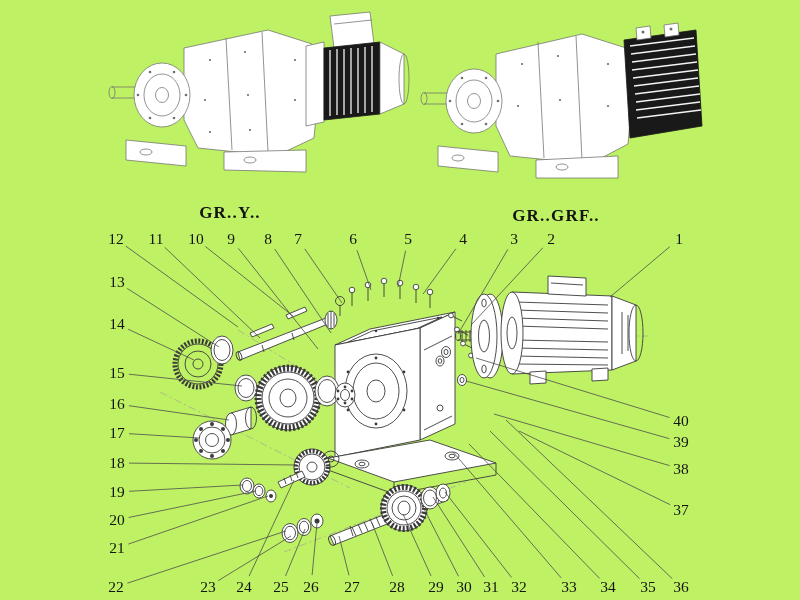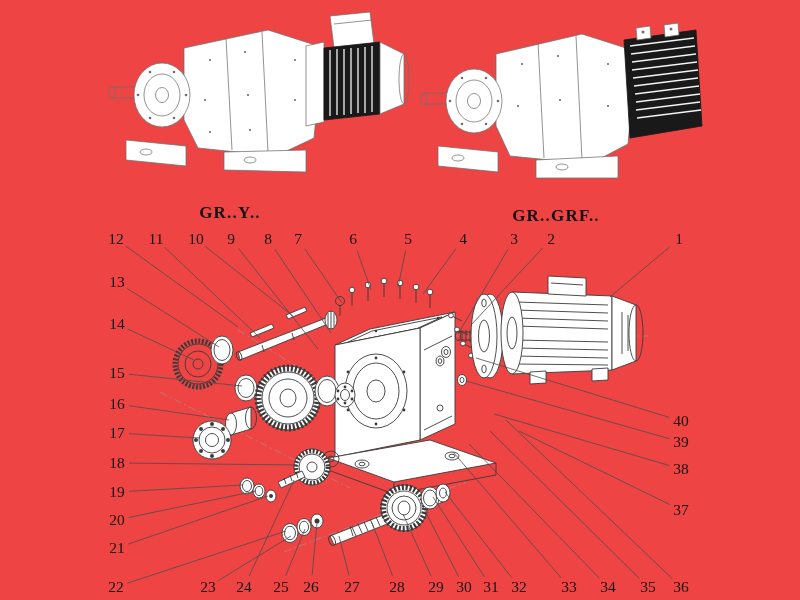--- a/index.html
+++ b/index.html
@@ -1,17 +1,17 @@
 <!DOCTYPE html>
 <html><head>
 <meta charset="utf-8">
 <style>
   html,body{margin:0;padding:0;background:#ffffff;width:800px;height:600px;overflow:hidden;
     font-family:"Liberation Serif",serif;}
-  .stage{position:relative;width:800px;height:600px;background:#ef4444;}
+  .stage{position:relative;width:800px;height:600px;background:#bef264;}
   svg{position:absolute;left:0;top:0;}
   
   .ln{stroke:#3b3b3b;stroke-width:.9;fill:none;}
   .lnf{stroke:#3b3b3b;stroke-width:.9;fill:#fff;}
   
   .lt{stroke:#6f6f6f;stroke-width:.75;fill:none;}
   .ltf{stroke:#6f6f6f;stroke-width:.75;fill:#fff;}
   .dot{fill:#6f6f6f;}
   .dotd{fill:#3b3b3b;}
   .dark{fill:#191919;stroke:#191919;stroke-width:.8;}

